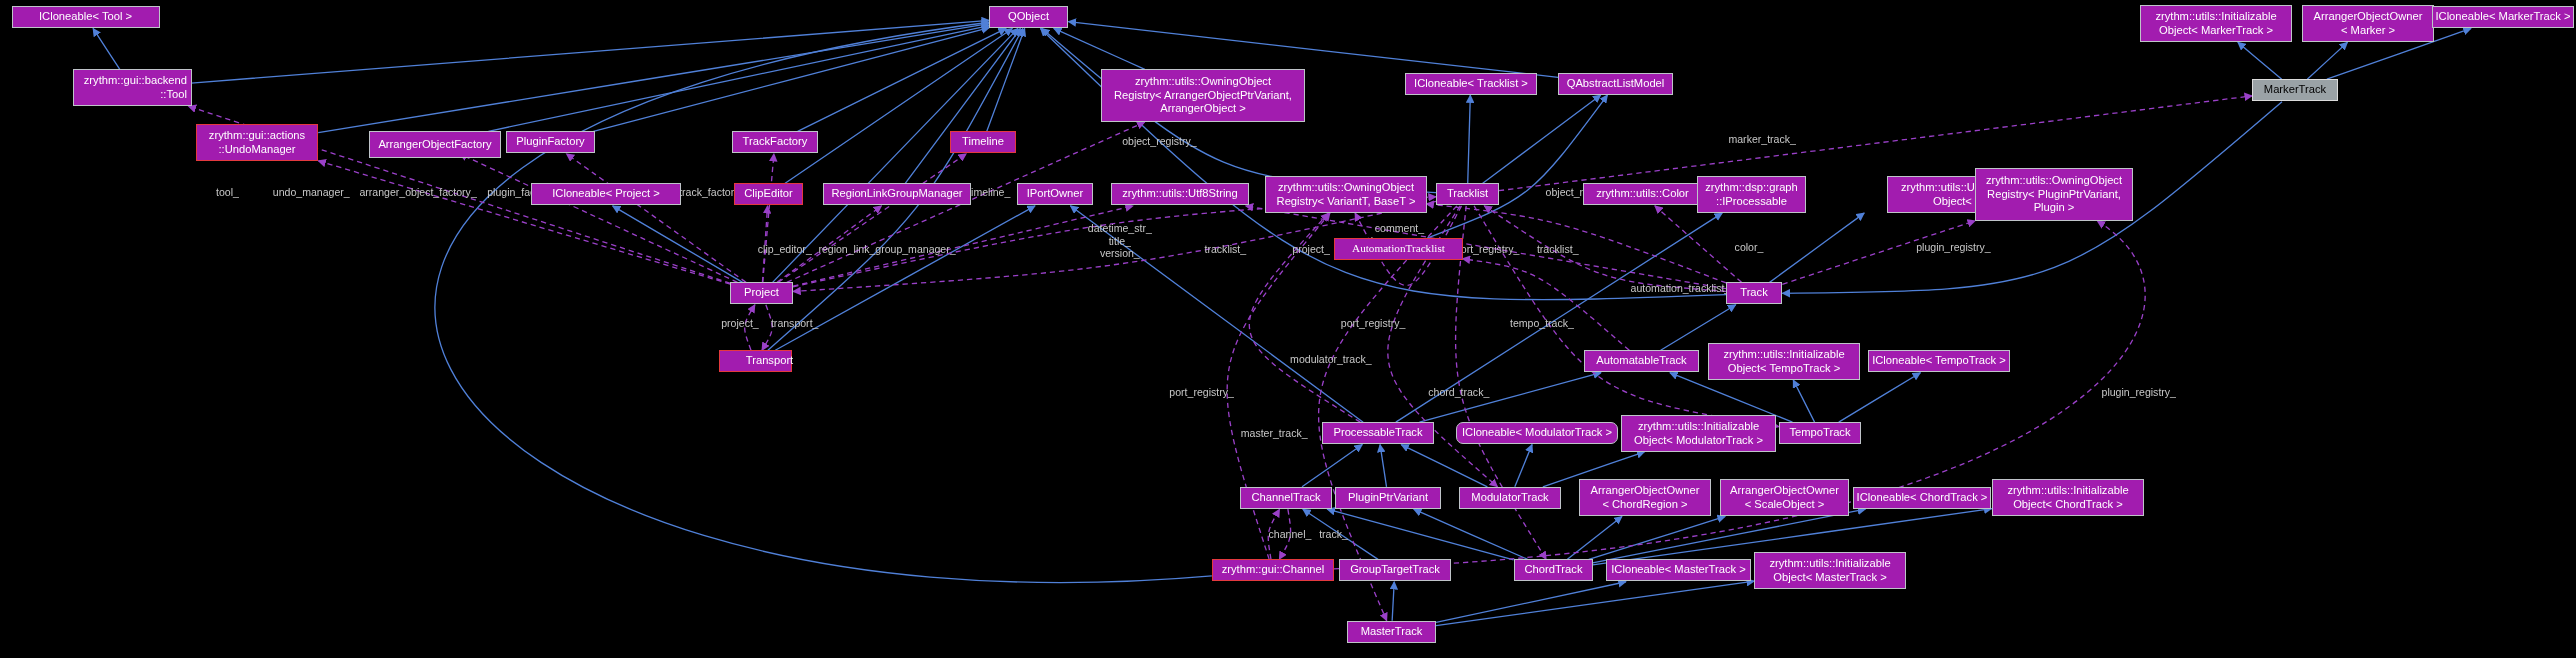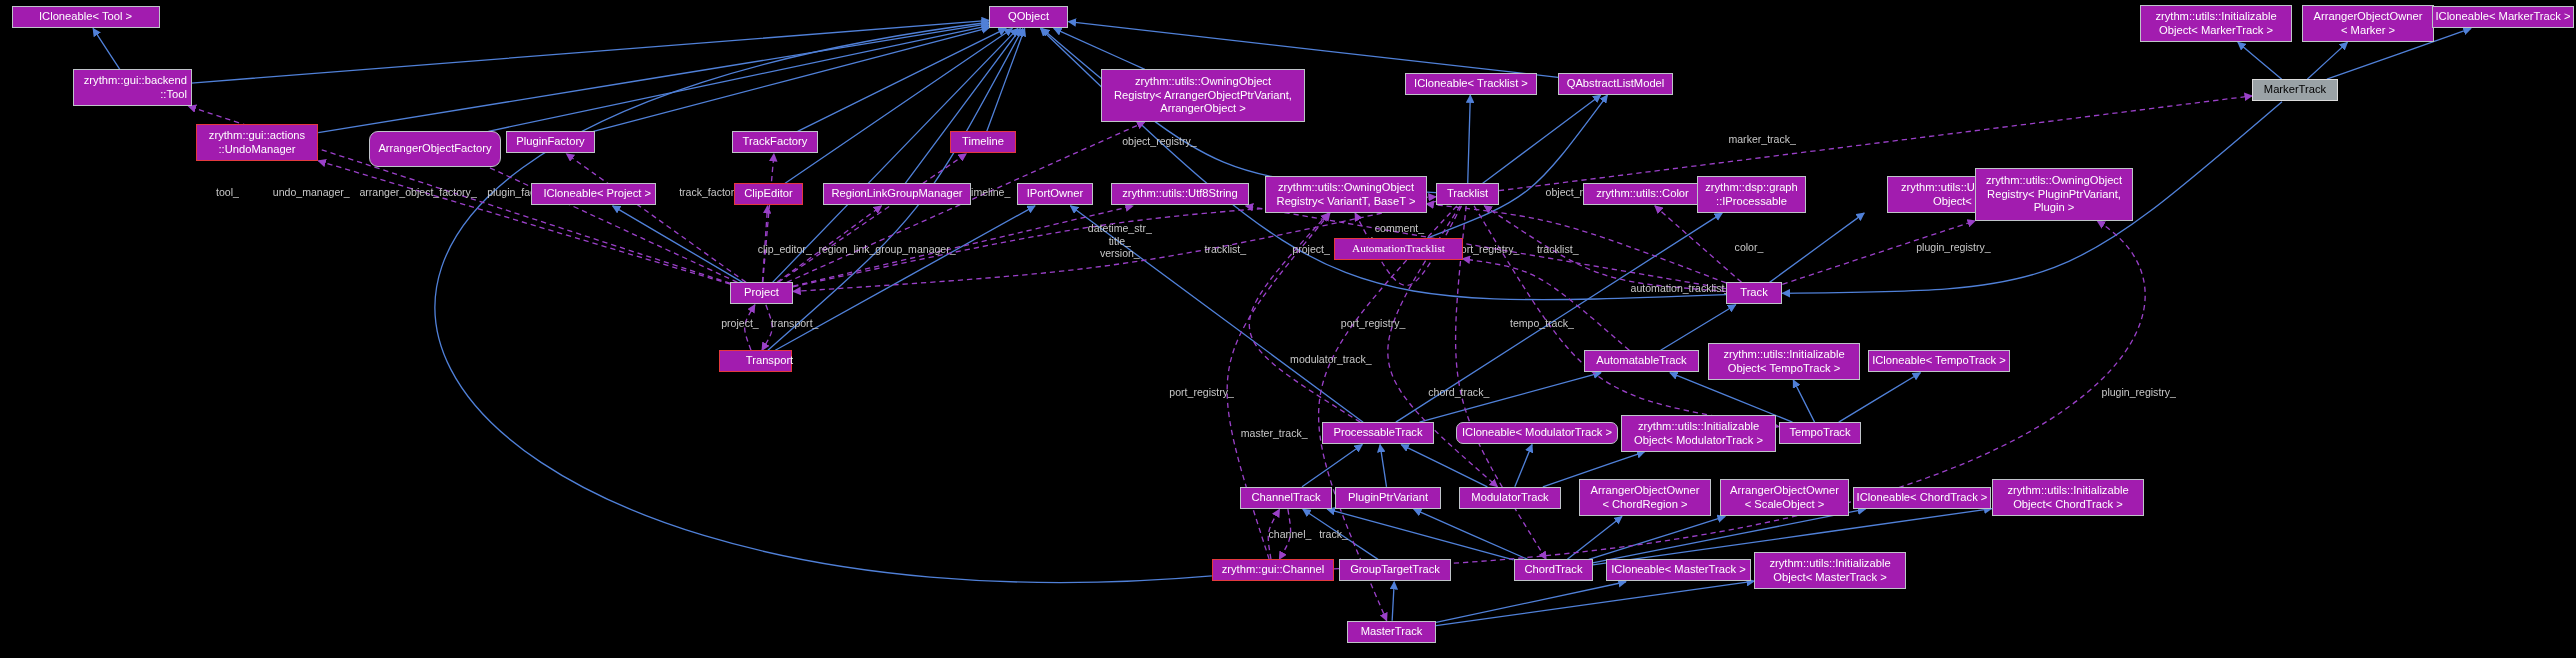--- a/index.html
+++ b/index.html
@@ -181,33 +181,33 @@
       <div class="node normal" style="left: 1558px; top: 73px; width: 115px; height: 22.4px;">
         <div>QAbstractListModel</div>
       </div>
       <div class="node gray" style="left: 2252px; top: 79px; width: 86px; height: 22.4px;">
         <div>MarkerTrack</div>
       </div>
       <div class="node red" style="left: 196px; top: 124px; width: 122px; height: 37px;">
         <div>zrythm::gui::actions</div>
         <div>::UndoManager</div>
       </div>
-      <div class="node normal" style="left: 369px; top: 131px; width: 132px; height: 36px; border-radius: 9px;">
+      <div class="node normal" style="left: 369px; top: 131px; width: 132px; height: 27px;">
         <div>ArrangerObjectFactory</div>
       </div>
       <div class="node normal" style="left: 506px; top: 131px; width: 89px; height: 22.4px;">
         <div>PluginFactory</div>
       </div>
       <div class="node normal" style="left: 732px; top: 131px; width: 86px; height: 22.4px;">
         <div>TrackFactory</div>
       </div>
       <div class="node red" style="left: 950px; top: 131px; width: 66px; height: 22.4px;">
         <div>Timeline</div>
       </div>
-      <div class="node normal" style="left: 531px; top: 183px; width: 125px; height: 22.4px; align-items: flex-end;">
+      <div class="node normal" style="left: 531px; top: 183px; width: 150px; height: 22.4px;">
         <div>ICloneable&lt; Project &gt;</div>
       </div>
       <div class="node red" style="left: 734px; top: 183px; width: 69px; height: 22.4px;">
         <div>ClipEditor</div>
       </div>
       <div class="node normal" style="left: 823px; top: 183px; width: 148px; height: 22.4px;">
         <div>RegionLinkGroupManager</div>
       </div>
       <div class="node normal" style="left: 1017px; top: 183px; width: 76px; height: 22.4px;">
         <div>IPortOwner</div>

